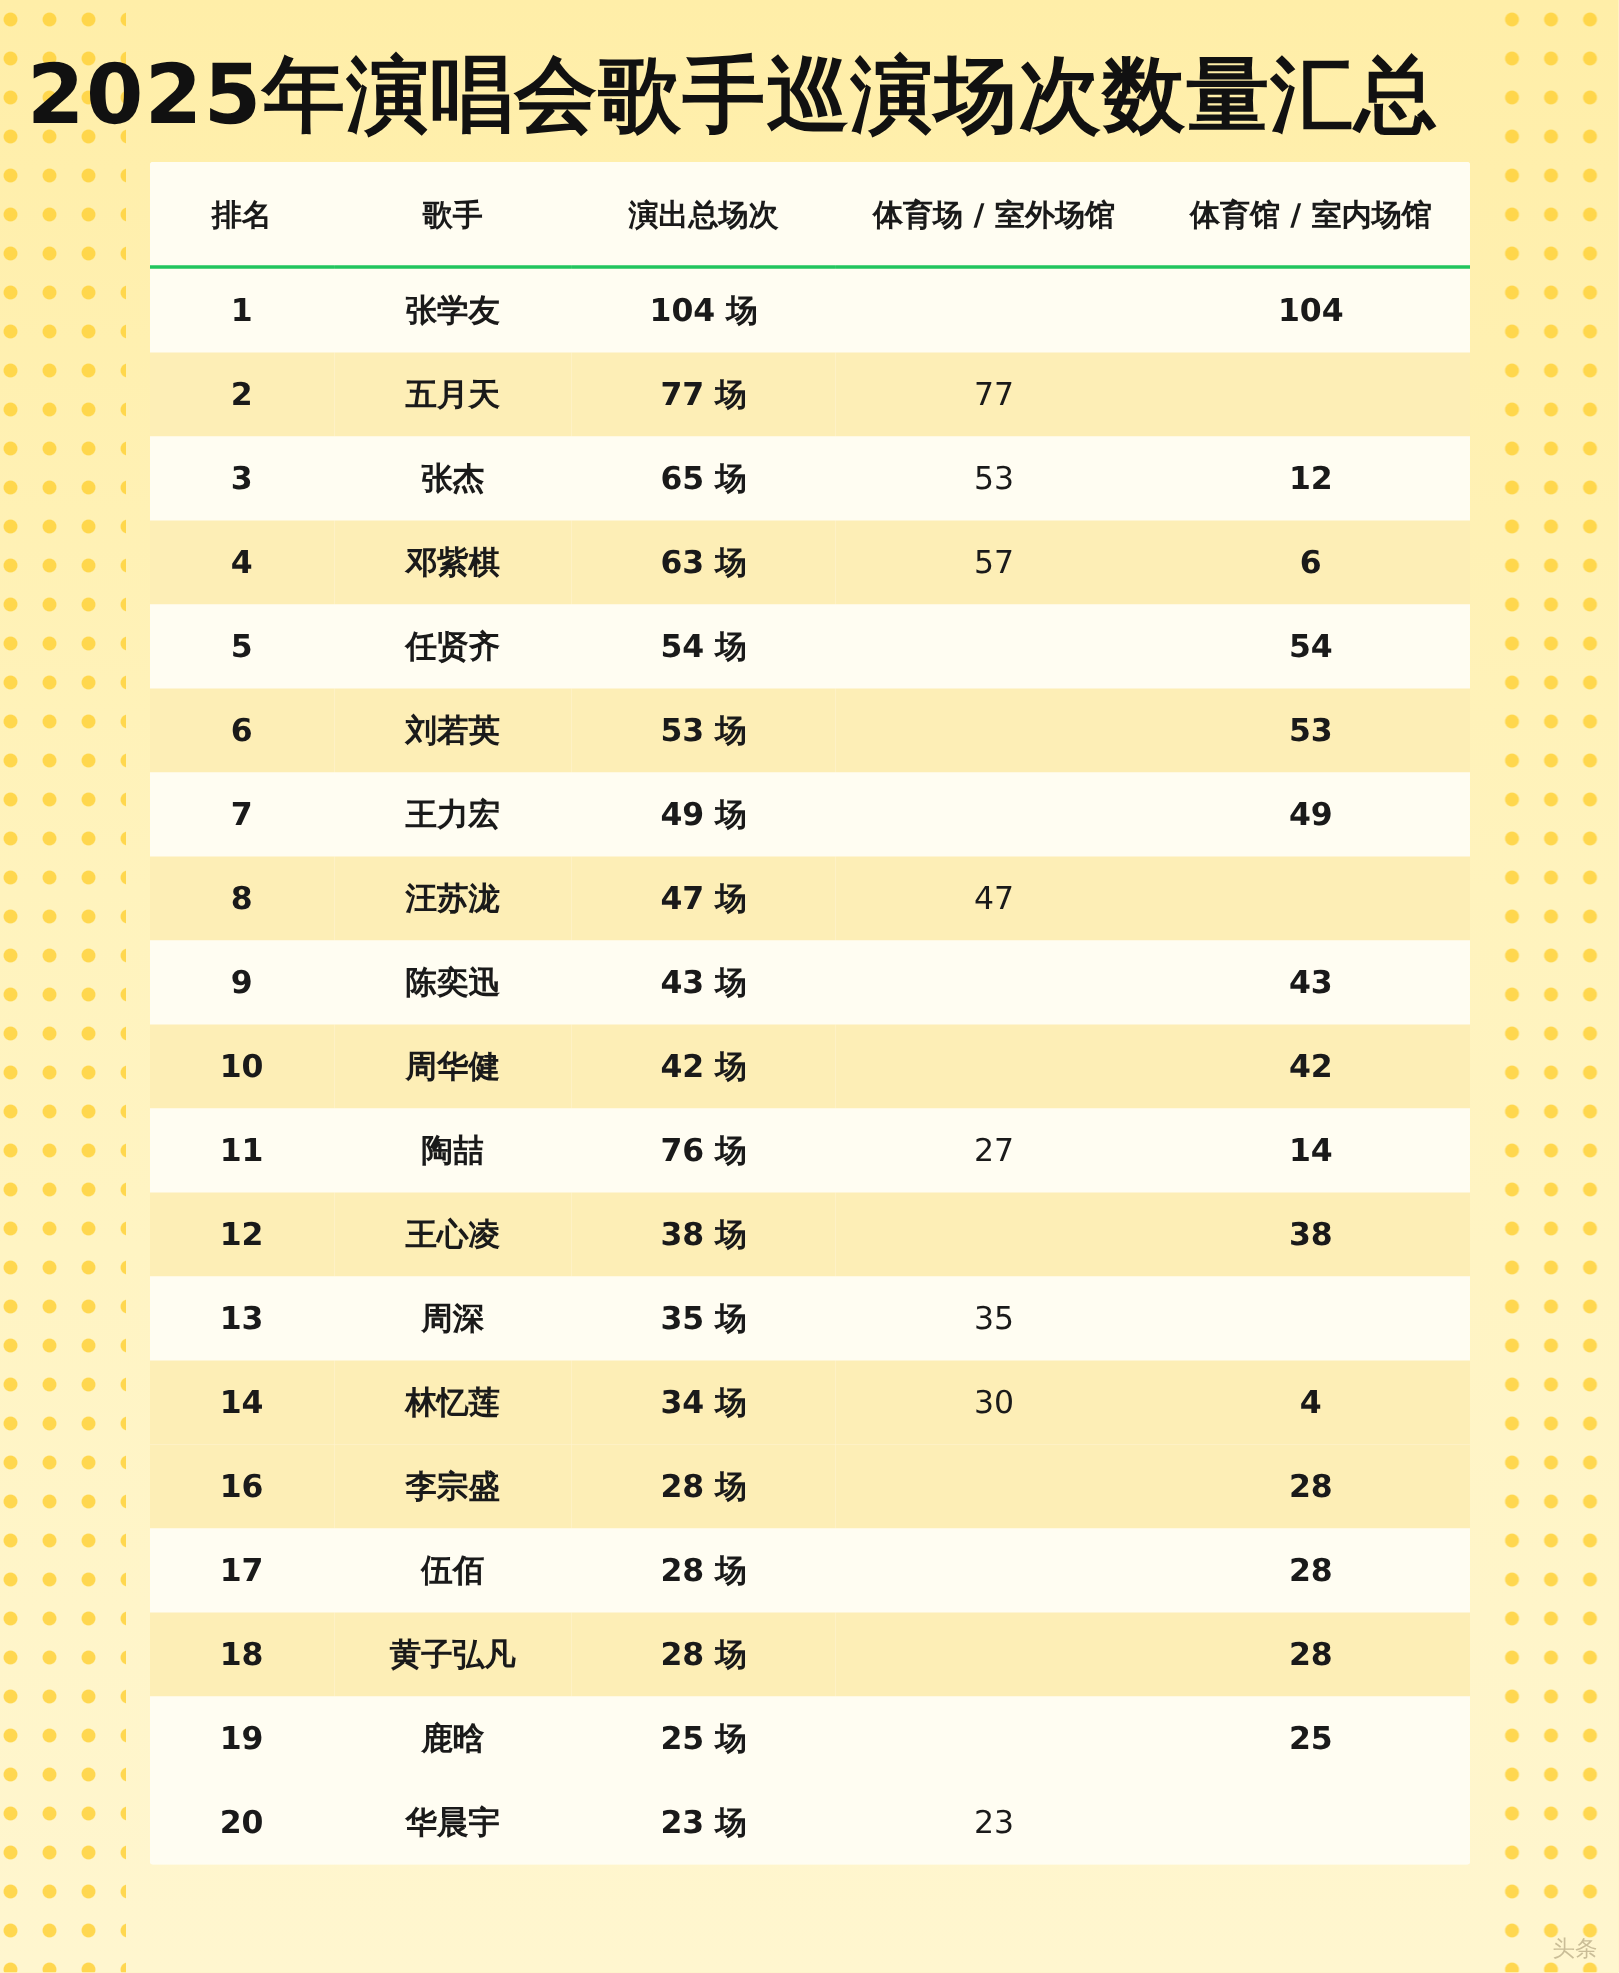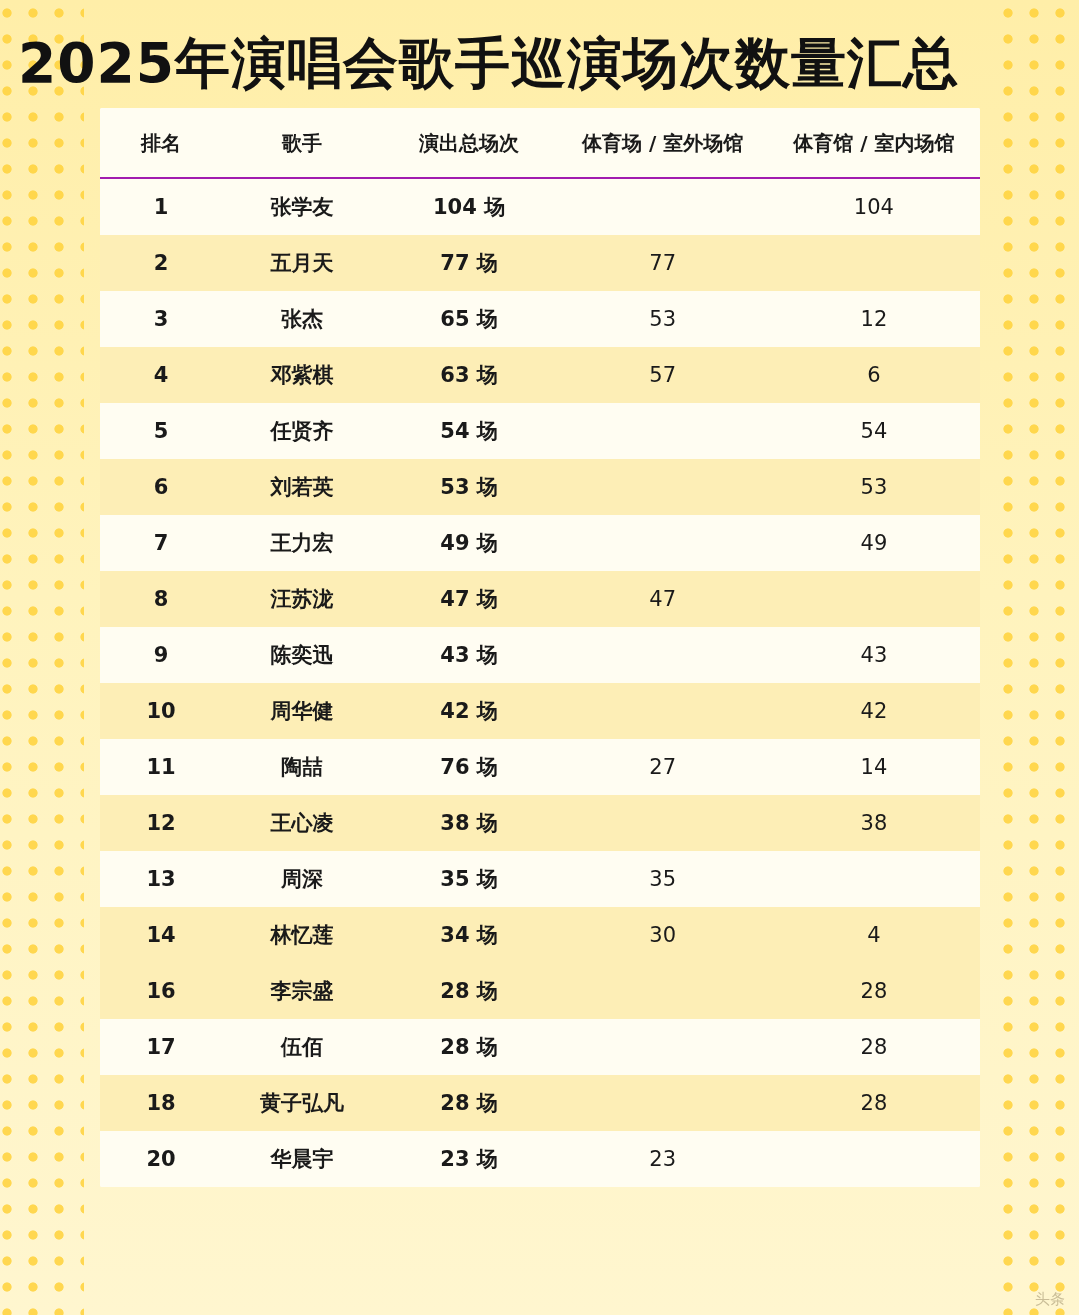--- a/index.html
+++ b/index.html
@@ -75,38 +75,38 @@
     font-size: 20px;
     font-weight: 700;
     color: #1a1a1a;
     padding: 22px 0 20px 0;
     background: #fffdf2;
     text-align: center;
     font-family: "DejaVu Sans", "Liberation Sans", sans-serif;
   }
 
   thead tr {
-    border-bottom: 2px solid #a21caf;
+    border-bottom: 2px solid #22c55e;
     padding-left: 48px;
   }
 
   table.rank-table td {
     font-size: 21px;
     color: #1a1a1a;
     text-align: center;
     padding: 14px 0 14px 0;
     height: 22px;
     font-family: "DejaVu Sans", "Liberation Sans", sans-serif;
   }
 
   td.col-rank   { width: 14%; font-weight: 700; }
   td.col-singer { width: 18%; font-weight: 700; }
   td.col-total  { width: 20%; font-weight: 700; }
   td.col-out    { width: 24%; font-weight: 400; }
-  td.col-in     { width: 24%; font-weight: 400; }
+  td.col-in     { width: 24%; font-weight: 700; }
 
   th.col-rank   { width: 14%; }
   th.col-singer { width: 18%; }
   th.col-total  { width: 20%; }
   th.col-out    { width: 24%; }
   th.col-in     { width: 24%; }
 
   tbody tr.odd  { background: #fffdf2; }
   tbody tr.even { background: #fdeeb6; }
 
@@ -256,20 +256,27 @@
             <td class="col-in">28</td>
           </tr>
           <tr class="even">
             <td class="col-rank">18</td>
             <td class="col-singer">黄子弘凡</td>
             <td class="col-total">28 场</td>
             <td class="col-out"></td>
             <td class="col-in">28</td>
           </tr>
           <tr class="odd">
+            <td class="col-rank">19</td>
+            <td class="col-singer">鹿晗</td>
+            <td class="col-total">25 场</td>
+            <td class="col-out"></td>
+            <td class="col-in">25</td>
+          </tr>
+          <tr class="odd">
             <td class="col-rank">20</td>
             <td class="col-singer">华晨宇</td>
             <td class="col-total">23 场</td>
             <td class="col-out">23</td>
             <td class="col-in"></td>
           </tr>
         </tbody>
     </table>
   </div>
 

